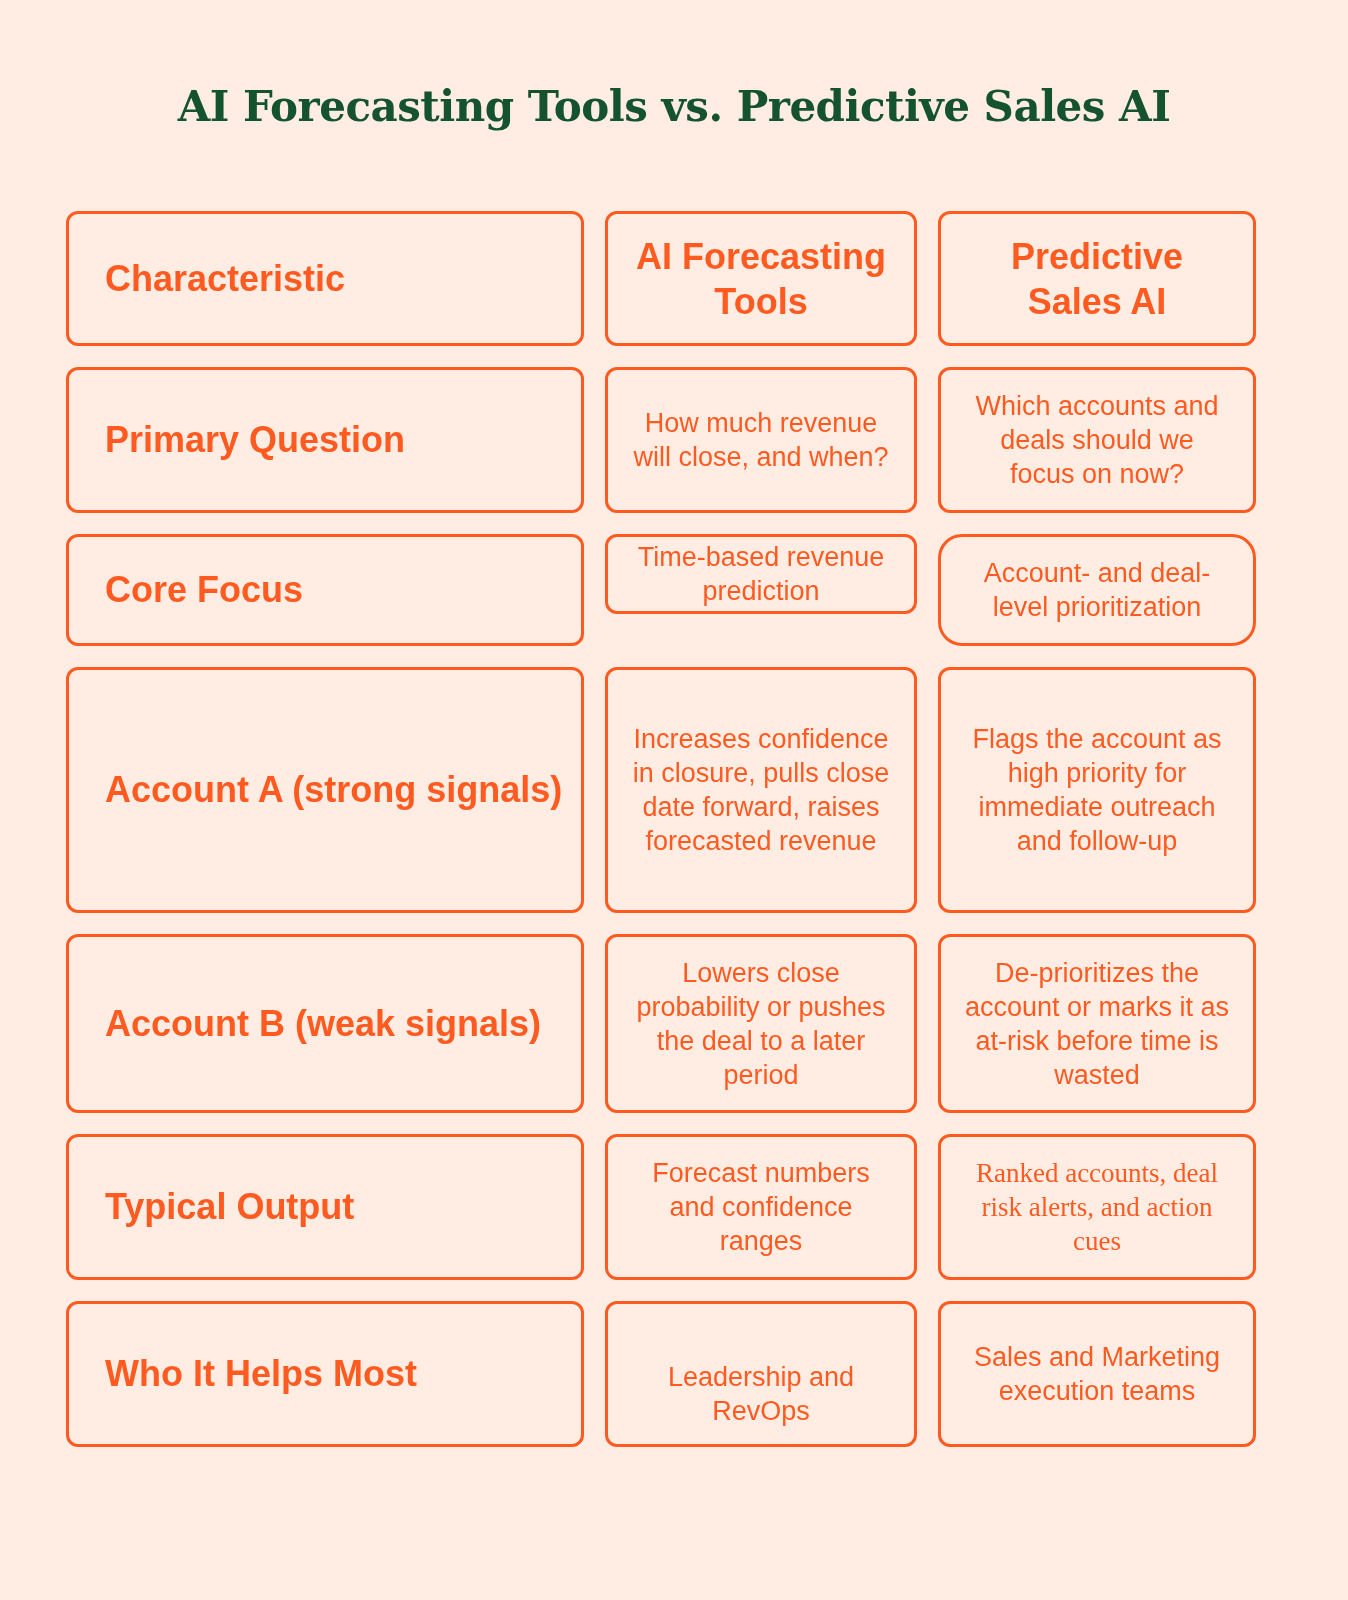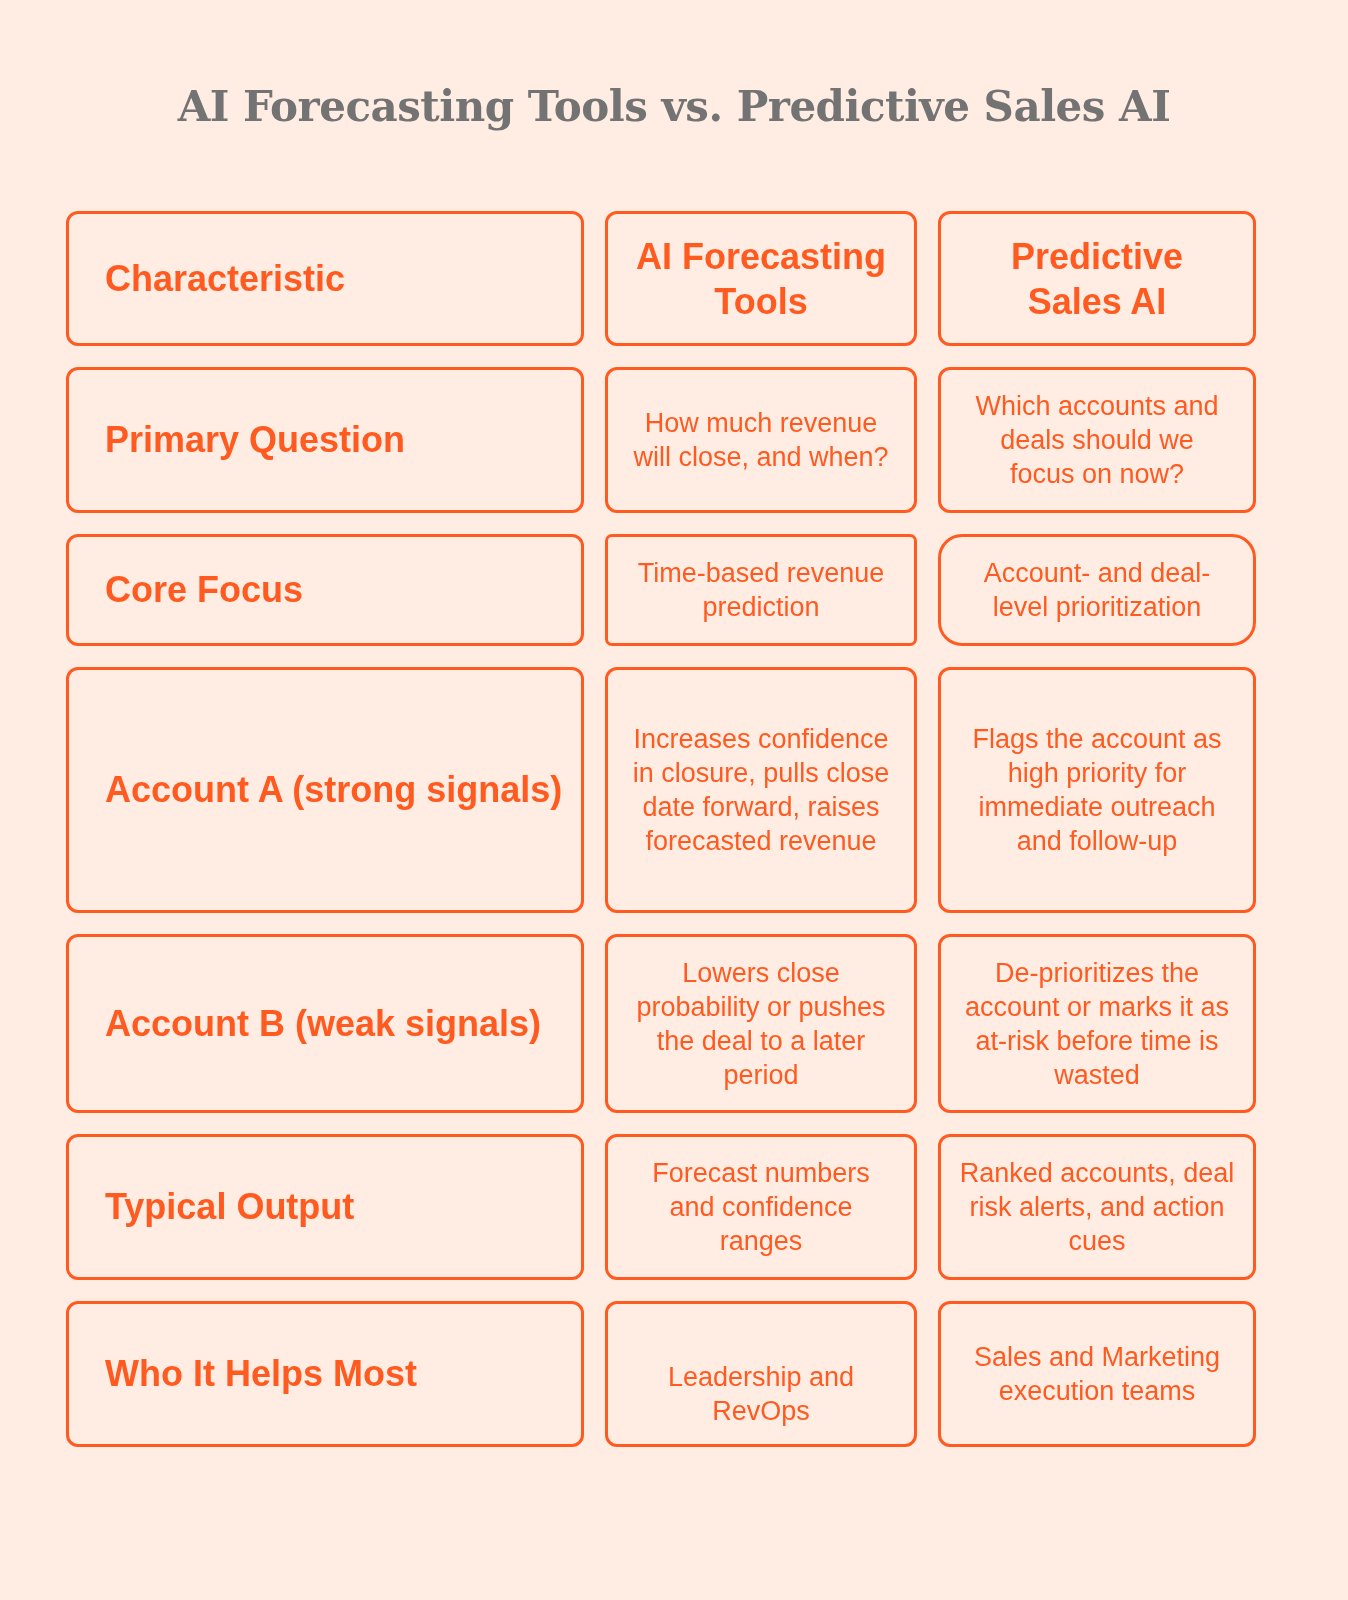--- a/index.html
+++ b/index.html
@@ -9,21 +9,21 @@
     position: relative;
     font-family: "Liberation Sans", sans-serif;
     color: #FF5A1F;
     overflow: hidden;
   }
   .title {
     position: absolute; left: 0; top: 82px; width: 1348px;
     text-align: center;
     font-family: "DejaVu Serif", "Liberation Serif", serif;
     font-weight: bold; font-size: 42px; letter-spacing: -0.5px;
-    color: #737373;
+    color: #14532d;
   }
   .cell {
     position: absolute;
     box-sizing: border-box;
     border: 3px solid #FF5A1F;
     border-radius: 12px;
     background: #FFEDE4;
     display: flex; align-items: center;
   }
   .c0 { left: 66px; width: 518px; padding-left: 36px; justify-content: flex-start; }
@@ -56,21 +56,21 @@
   <div class="cell c1" style="top:367px;height:146px;">
     <span class="val" style="width:260px;">How much revenue will close, and when?</span>
   </div>
   <div class="cell c2" style="top:367px;height:146px;">
     <span class="val" style="width:250px;">Which accounts and deals should we focus on now?</span>
   </div>
 
   <div class="cell c0" style="top:534px;height:112px;">
     <span class="label">Core Focus</span>
   </div>
-  <div class="cell c1" style="top:534px;height:112px;border-radius:7px;">
+  <div class="cell c1" style="top:534px;height:80px;">
     <span class="val" style="width:260px;">Time-based revenue prediction</span>
   </div>
   <div class="cell c2" style="top:534px;height:112px;border-radius:24px;">
     <span class="val" style="width:270px;">Account- and deal-level prioritization</span>
   </div>
 
   <div class="cell c0" style="top:667px;height:246px;">
     <span class="label">Account A (strong signals)</span>
   </div>
   <div class="cell c1" style="top:667px;height:246px;">
@@ -89,21 +89,21 @@
   <div class="cell c2" style="top:934px;height:179px;">
     <span class="val" style="width:275px;">De-prioritizes the account or marks it as at-risk before time is wasted</span>
   </div>
 
   <div class="cell c0" style="top:1134px;height:146px;">
     <span class="label">Typical Output</span>
   </div>
   <div class="cell c1" style="top:1134px;height:146px;">
     <span class="val" style="width:260px;">Forecast numbers and confidence ranges</span>
   </div>
-  <div class="cell c2" style="top:1134px;height:146px;">
+  <div class="cell c2" style="top:1134px;height:146px;font-family:Liberation Serif, serif;">
     <span class="val" style="width:275px;">Ranked accounts, deal risk alerts, and action cues</span>
   </div>
 
   <div class="cell c0" style="top:1301px;height:146px;">
     <span class="label">Who It Helps Most</span>
   </div>
   <div class="cell c1" style="top:1301px;height:146px;">
     <span class="val" style="width:240px;margin-top:40px;">Leadership and RevOps</span>
   </div>
   <div class="cell c2" style="top:1301px;height:146px;">

